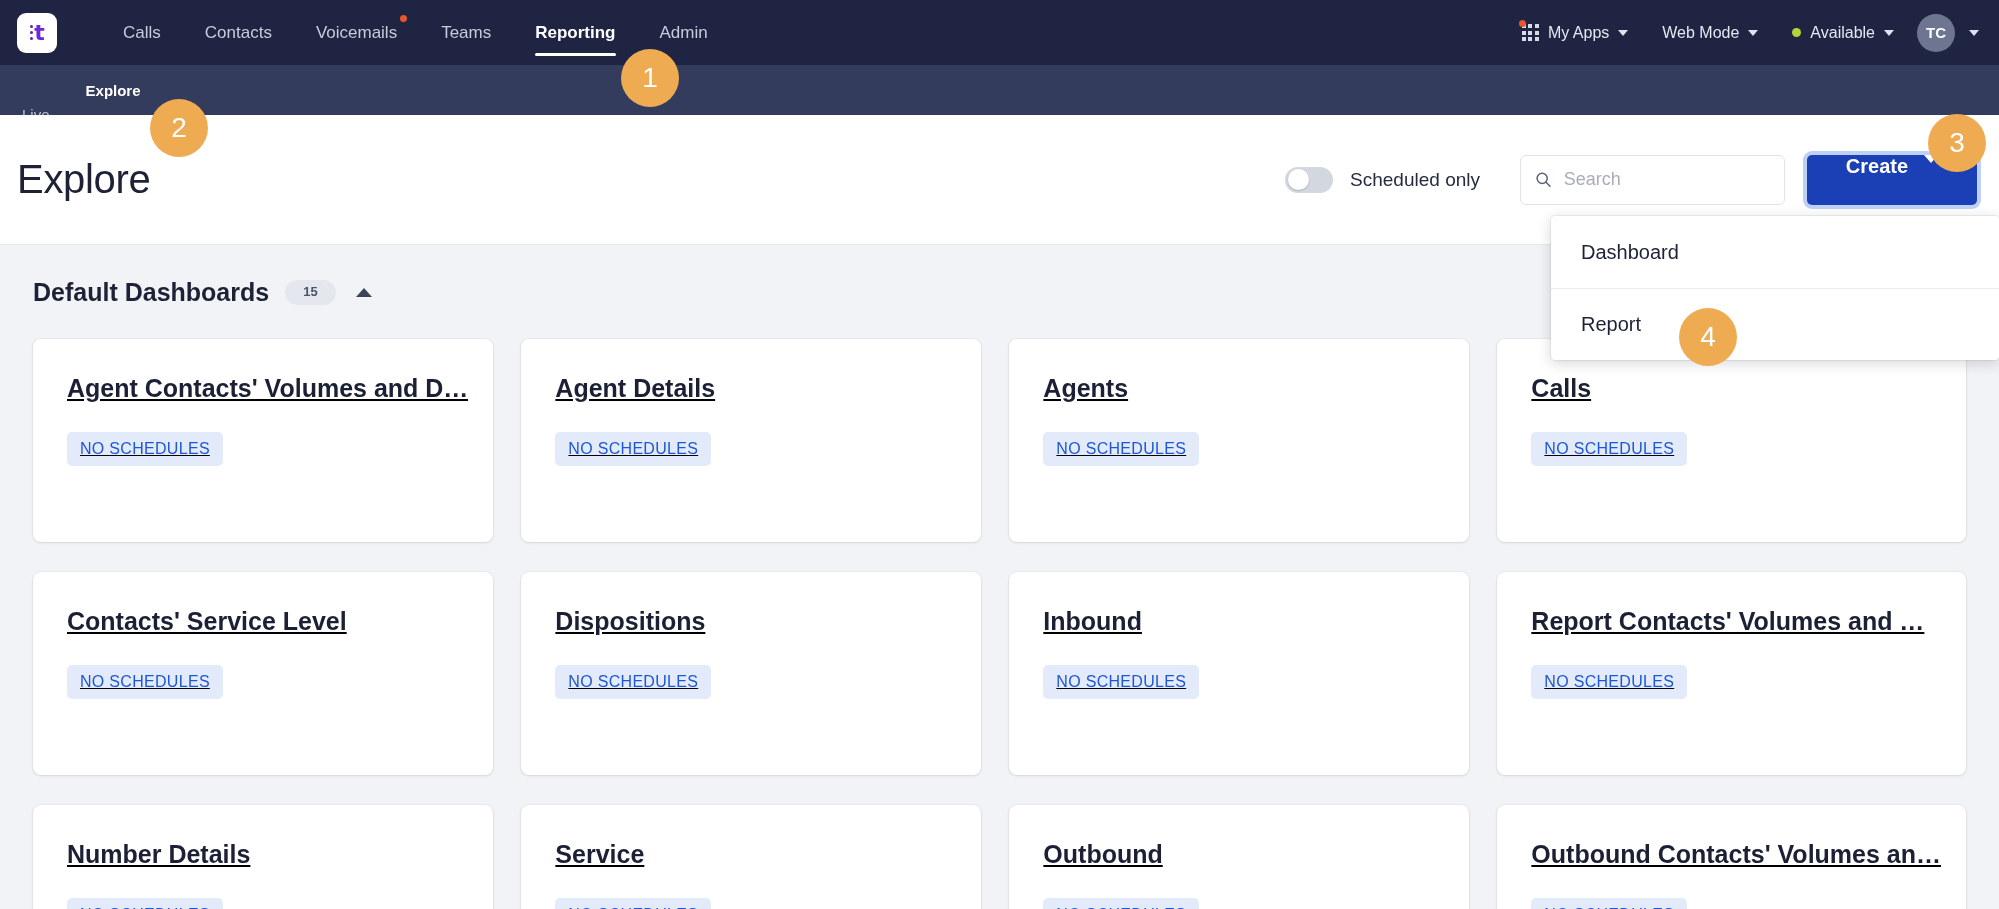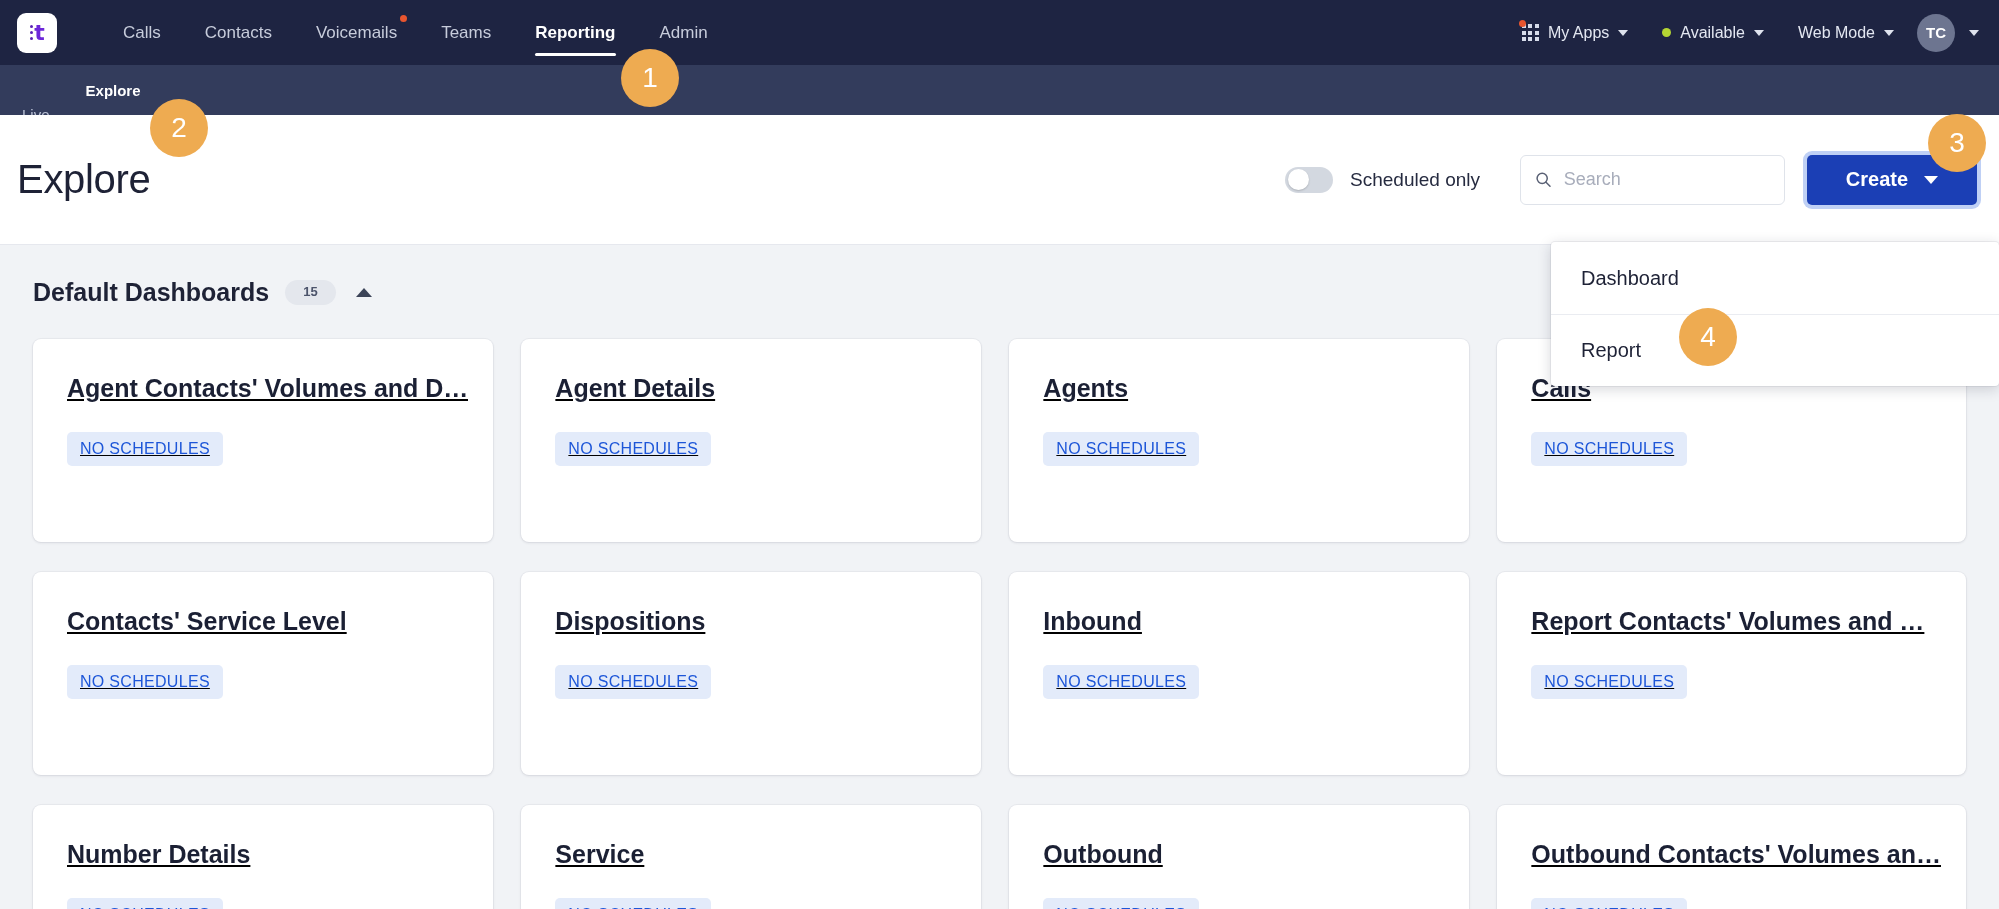--- a/index.html
+++ b/index.html
@@ -109,30 +109,30 @@
   .search-box input {
     border: none; outline: none; font-size: 18px; color: #2a2f44;
     font-family: "Liberation Sans", sans-serif; width: 100%; background: transparent;
   }
   .search-box input::placeholder { color: #a8adbb; }
   svg.ico { display: block; }
 
   .create-btn {
     margin-left: 22px; height: 50px; min-width: 170px; border-radius: 5px;
     background: #1b3fb5; color: #ffffff; font-size: 20px; font-weight: 700;
-    display: flex; align-items: center; justify-content: center; gap: 16px;
+    display: flex; justify-content: center; gap: 16px;
     cursor: pointer; border: none; padding: 0 22px;
     box-shadow: 0 0 0 4px #bfd0f5;
     font-family: "Liberation Sans", sans-serif;
   }
   .create-chev { width: 0; height: 0; border-left: 7px solid transparent; border-right: 7px solid transparent; border-top: 8px solid #ffffff; }
 
   
   .dropdown {
-    position: absolute; top: 242px; left: 1551px; width: 448px;
+    position: absolute; top: 216px; left: 1551px; width: 448px;
     background: #ffffff; border-radius: 4px;
     box-shadow: 0 3px 14px rgba(20,25,50,.18), 0 0 0 1px rgba(20,25,50,.06);
     z-index: 40; overflow: hidden;
   }
   .dd-item {
     height: 72px; display: flex; align-items: center; padding-left: 30px;
     font-size: 20px; color: #1e2236; cursor: pointer;
   }
   .dd-item + .dd-item { border-top: 1px solid #eaecf1; }
 
@@ -234,27 +234,27 @@
             <i></i>
             <i></i>
             <i></i>
           <span class="grid-dot"></span>
         </span>
         <span>My Apps</span>
         <span class="chev"></span>
       </div>
 
       <div class="tr-item">
+        <span>Web Mode</span>
+        <span class="chev"></span>
+      </div>
+
+      <div class="tr-item">
         <span class="status-dot"></span>
         <span>Available</span>
-        <span class="chev"></span>
-      </div>
-
-      <div class="tr-item">
-        <span>Web Mode</span>
         <span class="chev"></span>
       </div>
 
       <div class="avatar">
         <span>TC</span>
       </div>
       <span class="chev avatar-chev"></span>
     </div>
   </div>
 

